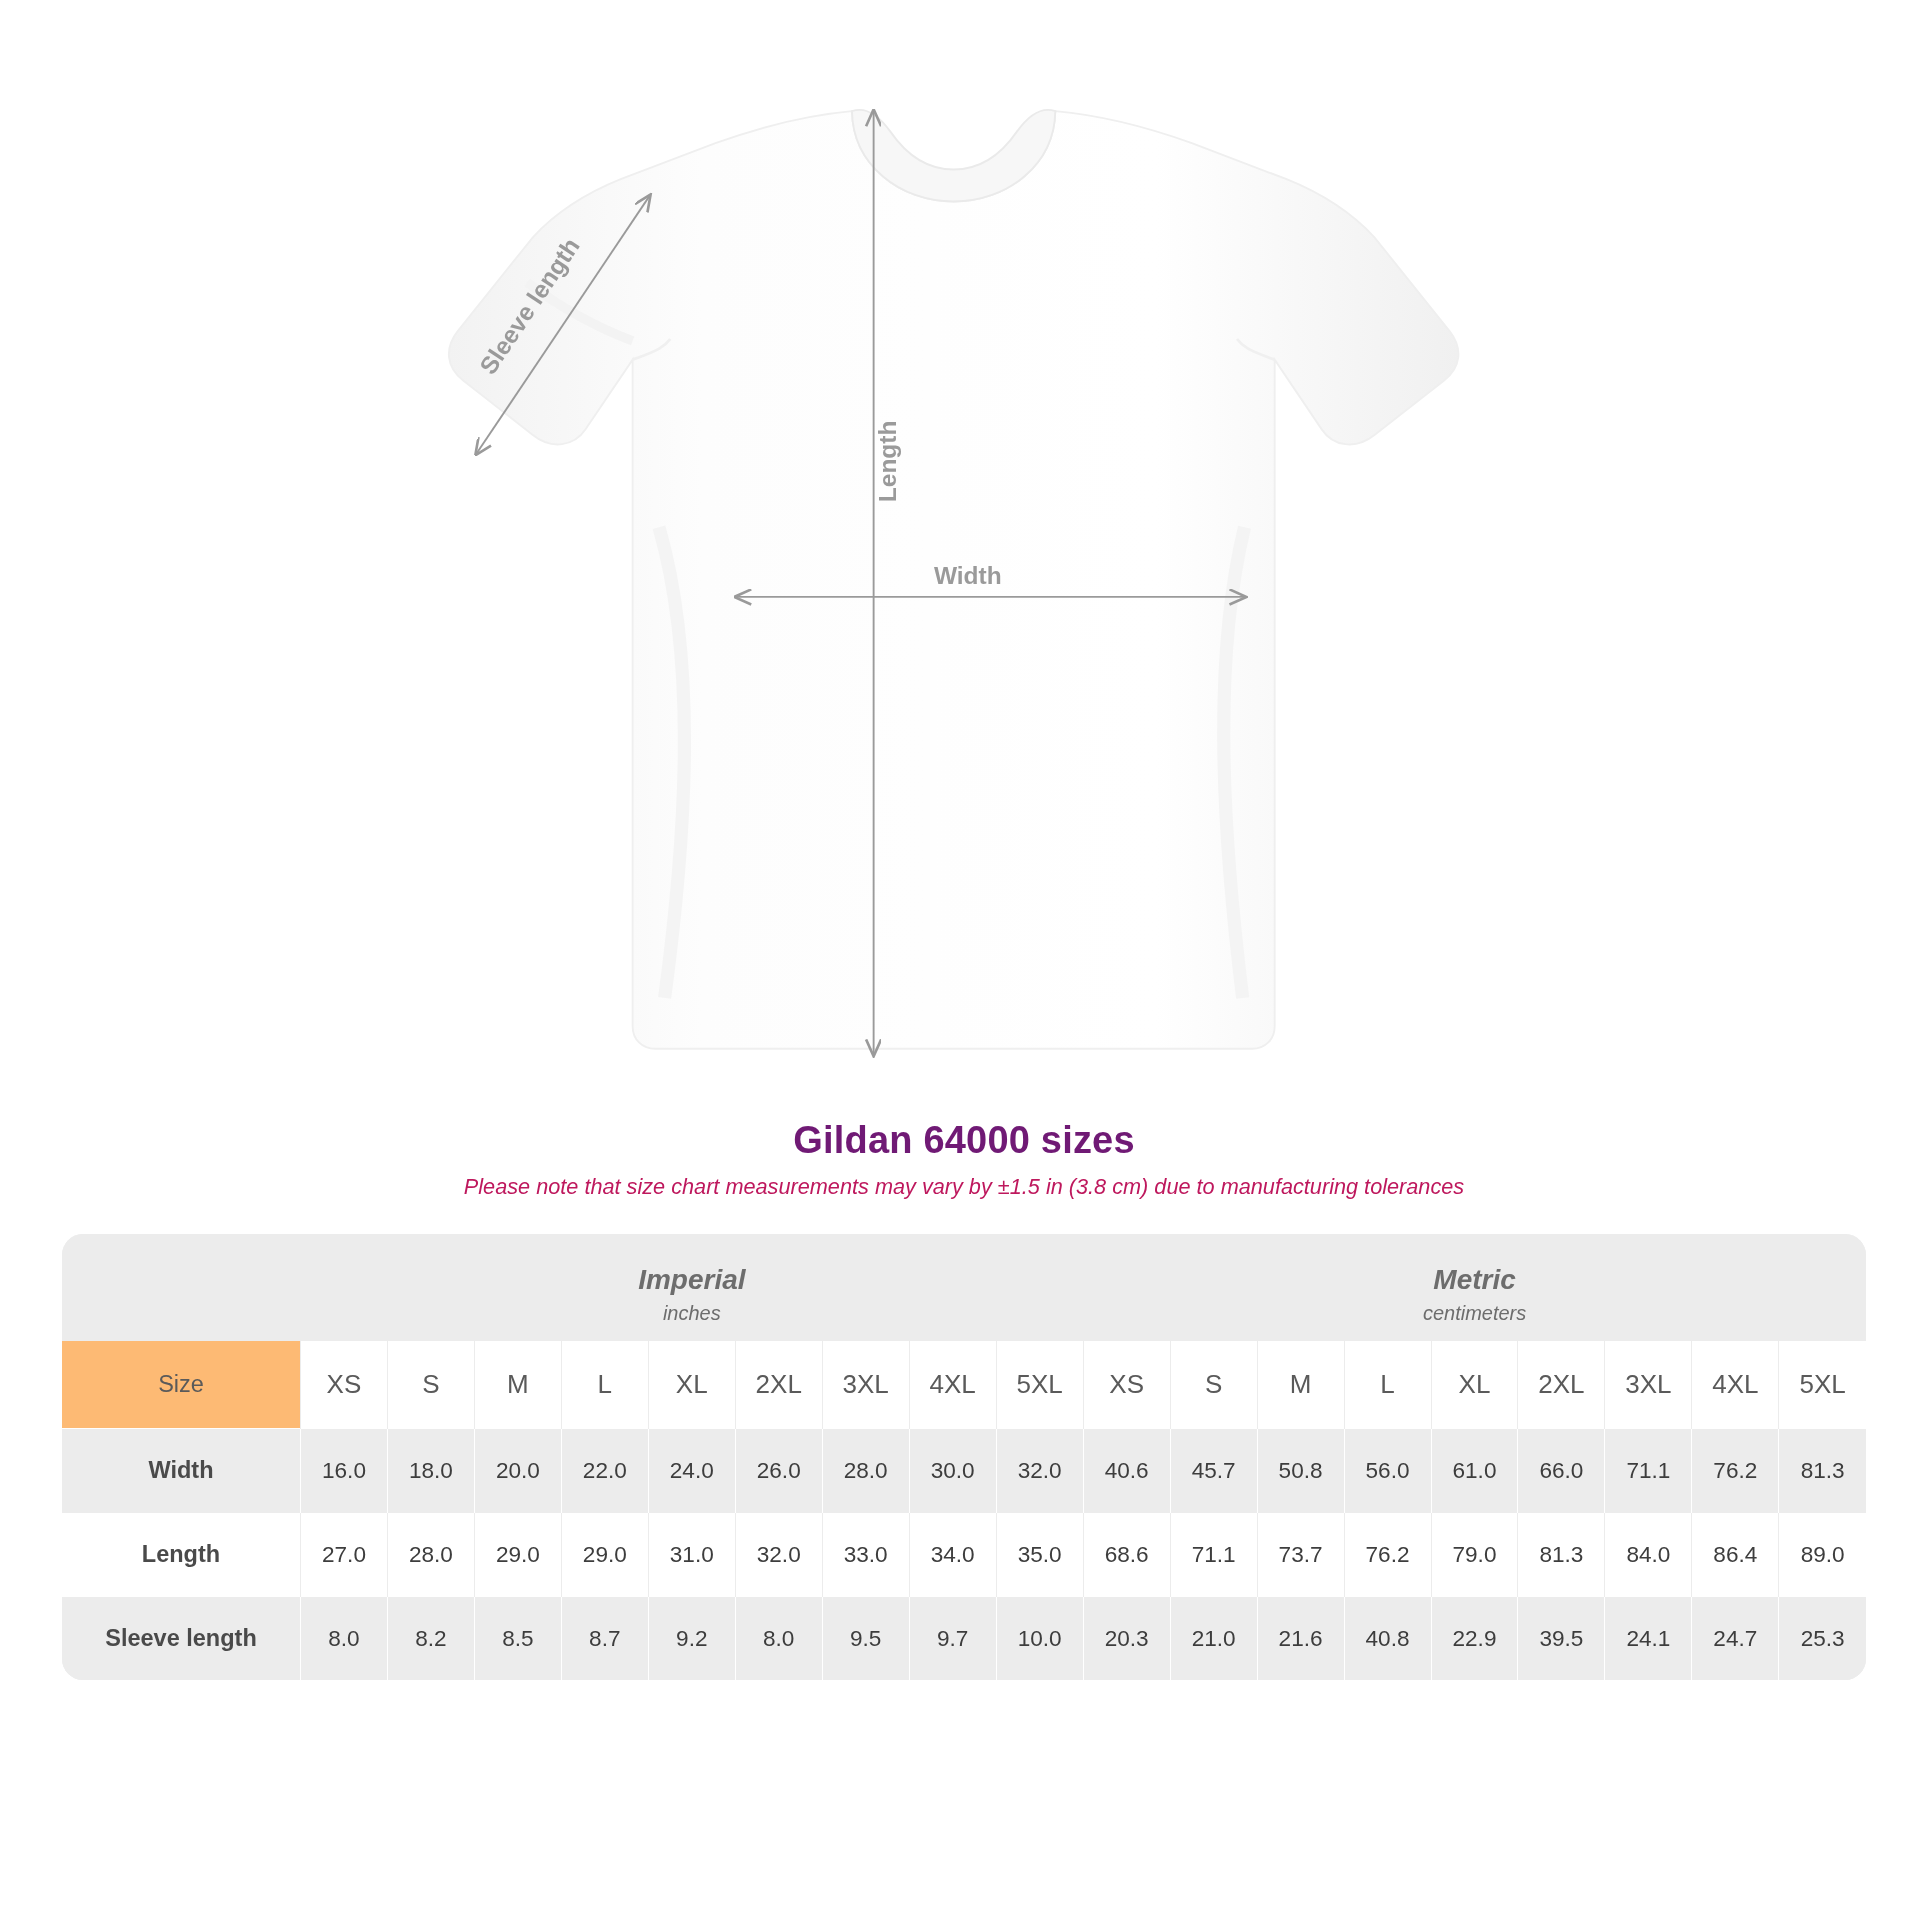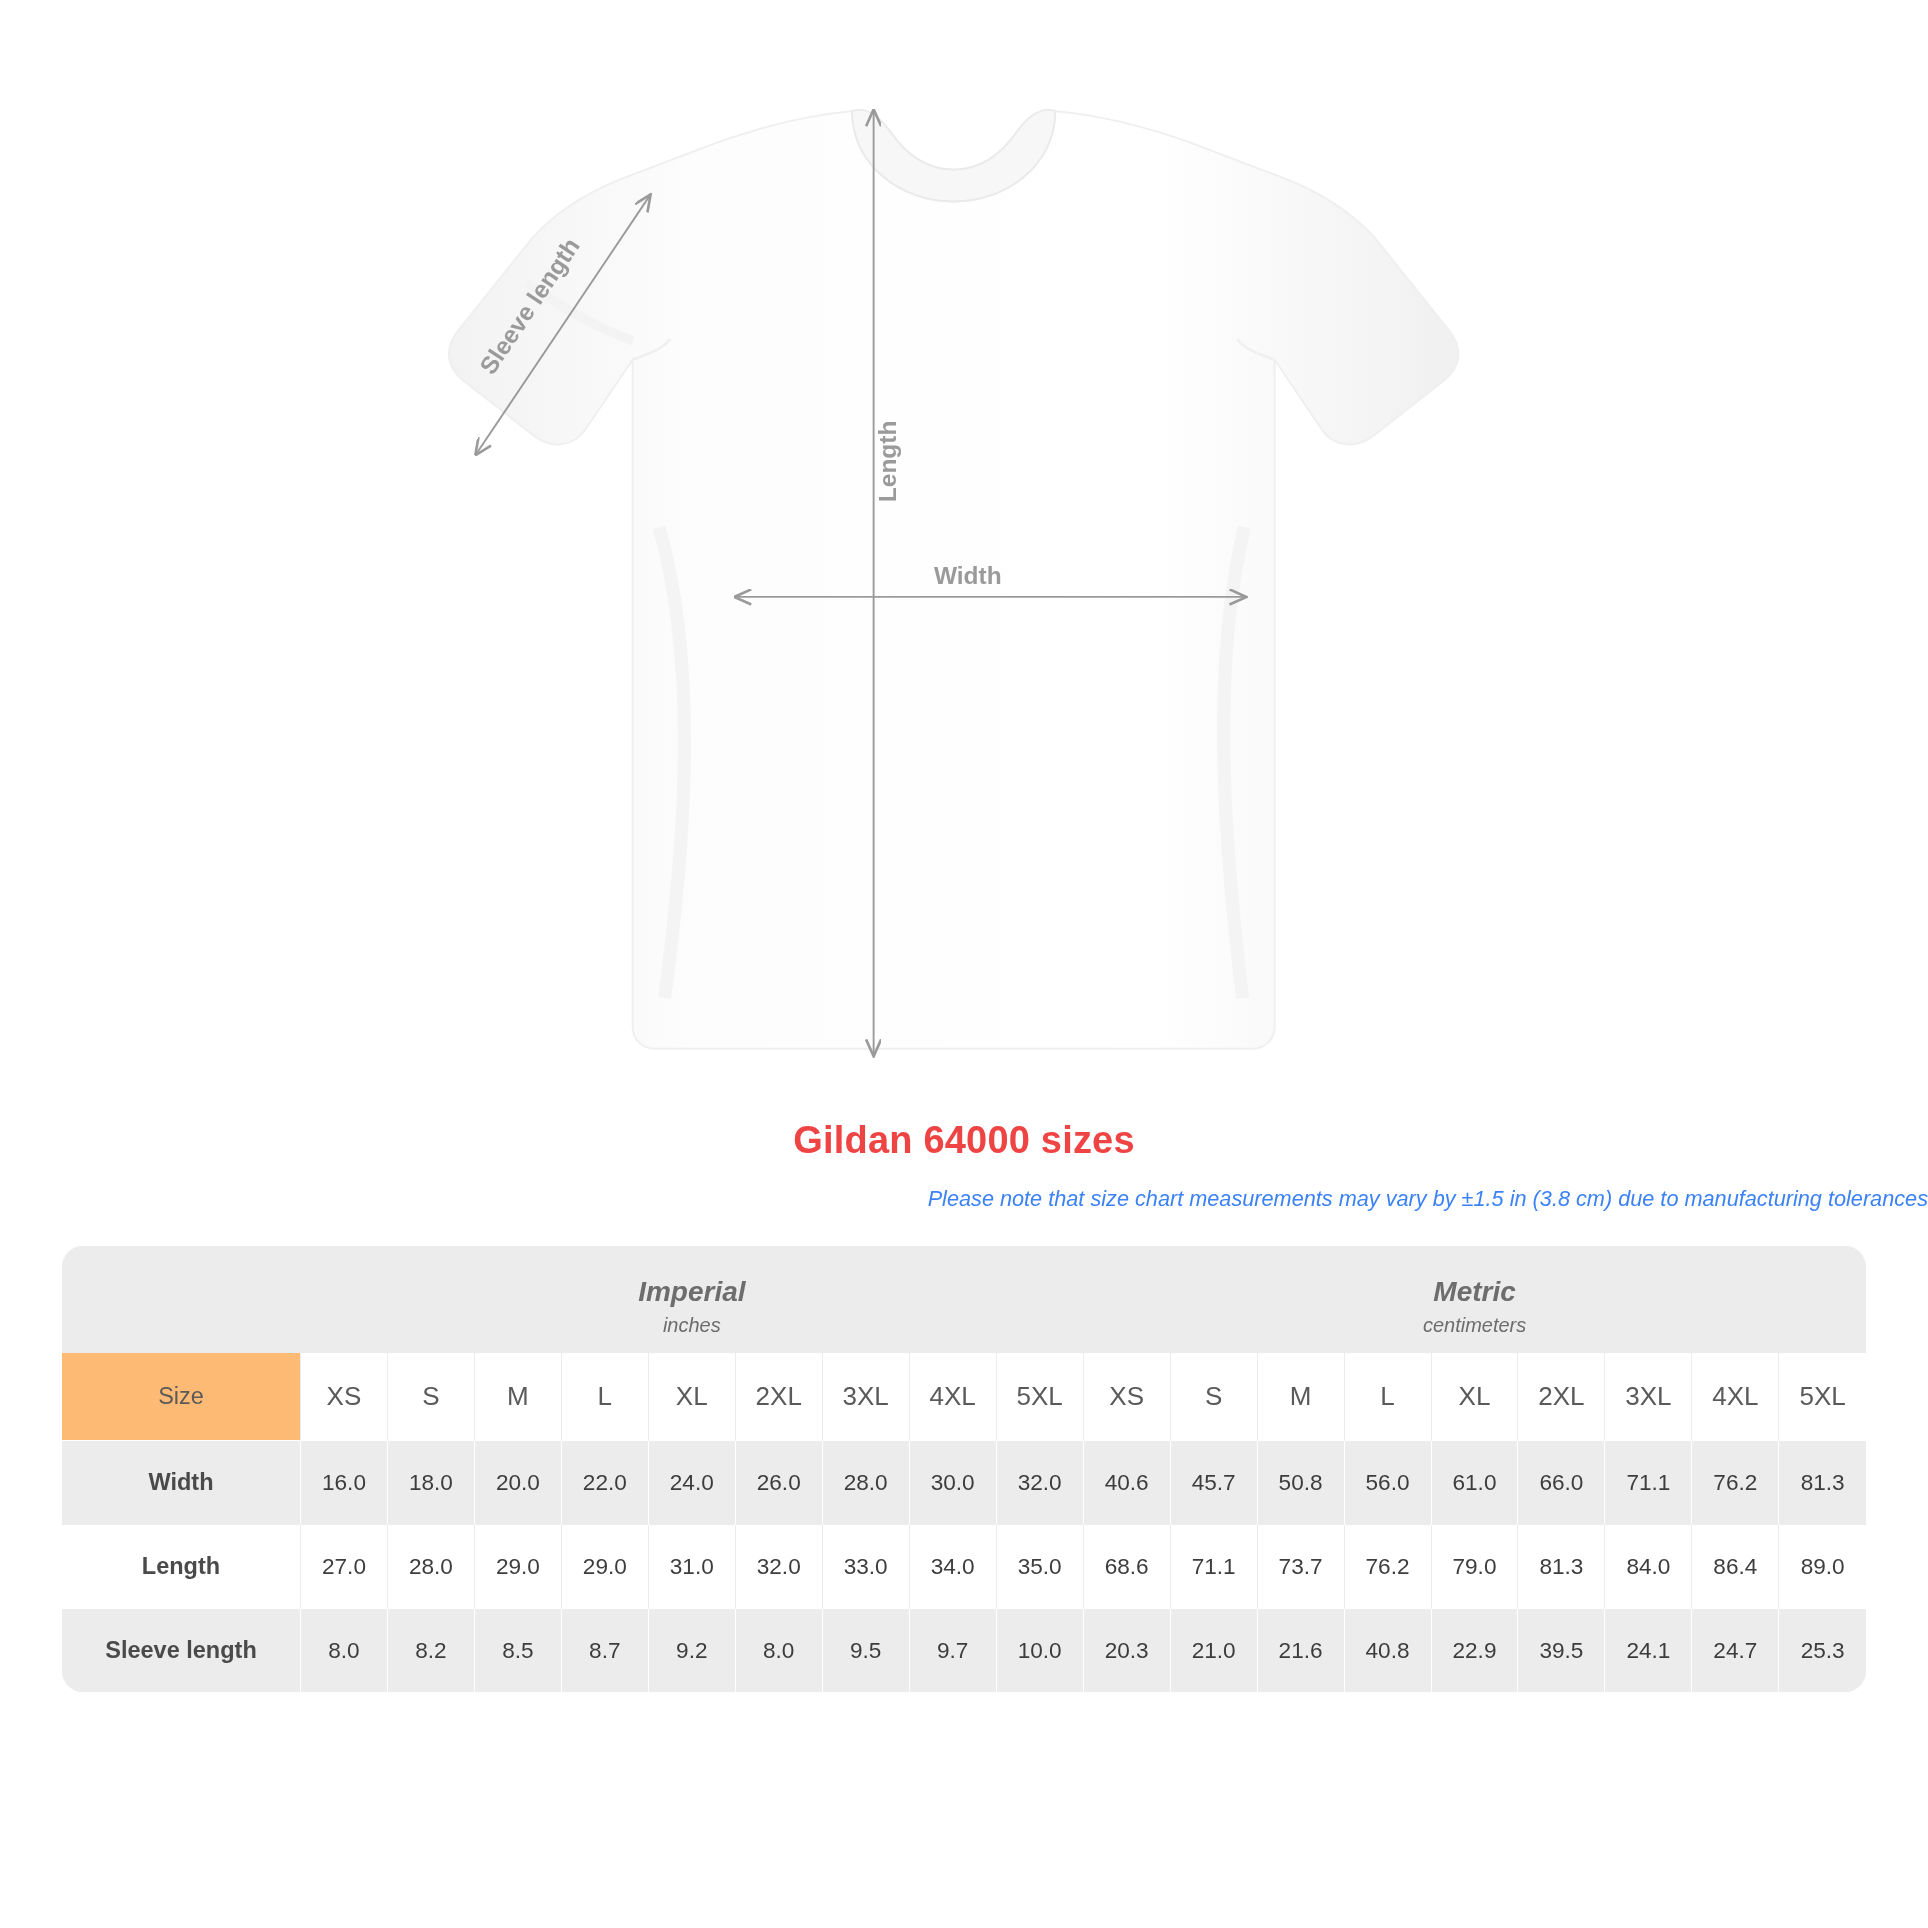--- a/index.html
+++ b/index.html
@@ -32,29 +32,28 @@
   }
 
   
   .title-block {
     text-align: center;
     margin-top: 7.5px;
   }
   .chart-title {
     font-size: 38px;
     font-weight: bold;
-    color: #ef4444;
+    color: #701a75;
     letter-spacing: 0.2px;
   }
   .chart-note {
     font-size: 21.7px;
     font-style: italic;
-    color: #3b82f6;
-    margin-top: 24px;
-    text-align: right;
+    color: #be185d;
+    margin-top: 12px;
   }
 
   
   .table-wrap {
     margin: 34px 62px 0 62px;
     border-radius: 21px;
     overflow: hidden;
     background: #ececec;
   }
   table.size-table {

